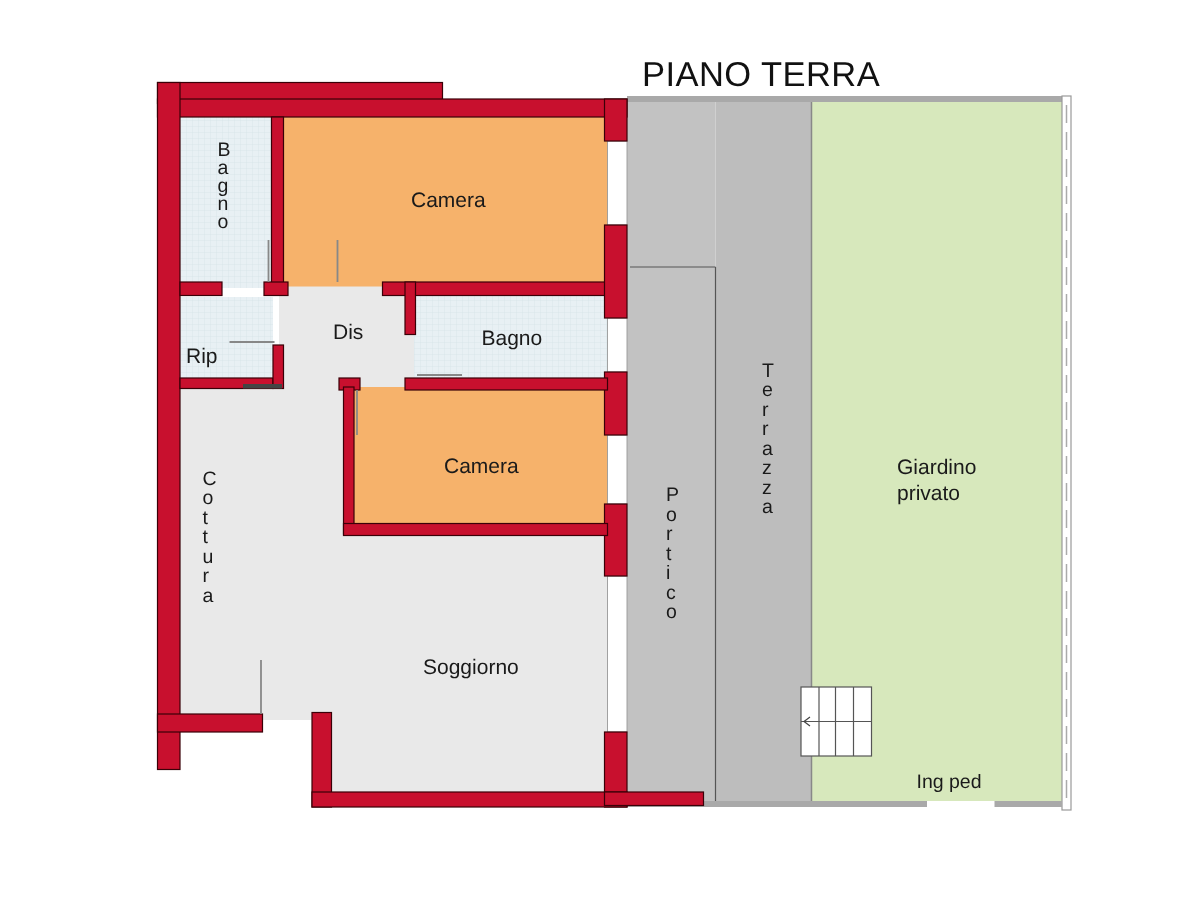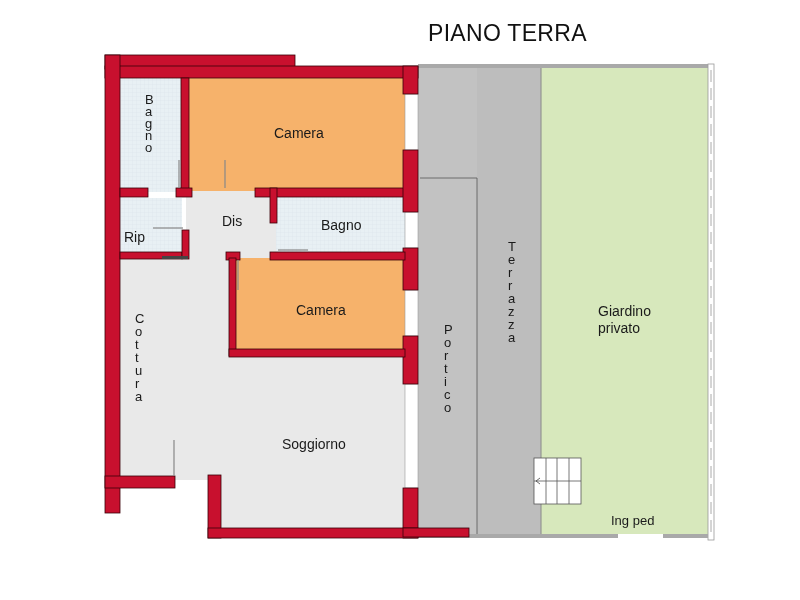--- a/index.html
+++ b/index.html
@@ -1,17 +1,17 @@
 <!DOCTYPE html>
 <html><head>
 <meta charset="utf-8">
 <style>
   html,body{margin:0;padding:0;background:#ffffff;}
   body{width:800px;height:600px;position:relative;overflow:hidden;font-family:"Liberation Sans",sans-serif;}
-  .title{position:absolute;left:428px;top:20px;font-size:23px;color:#111;letter-spacing:0.3px;}
+  .title{position:absolute;left:428px;top:36px;font-size:23px;color:#111;letter-spacing:0.3px;}
   svg{position:absolute;left:0;top:0;}
   .lbl{font-family:"Liberation Sans",sans-serif;fill:#1a1a1a;}
 </style>
 </head>
 <body>
 
 <div class="title">PIANO TERRA</div>
 
 <svg width="800" height="600" viewBox="0 0 800 600">
   <defs>

